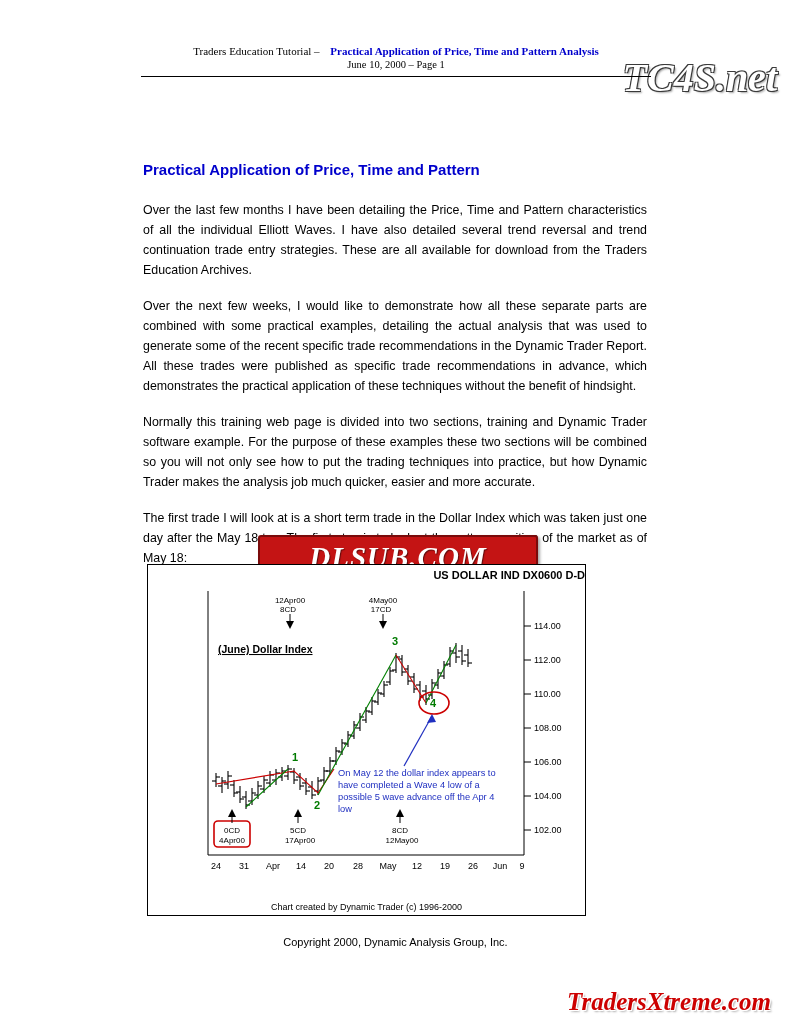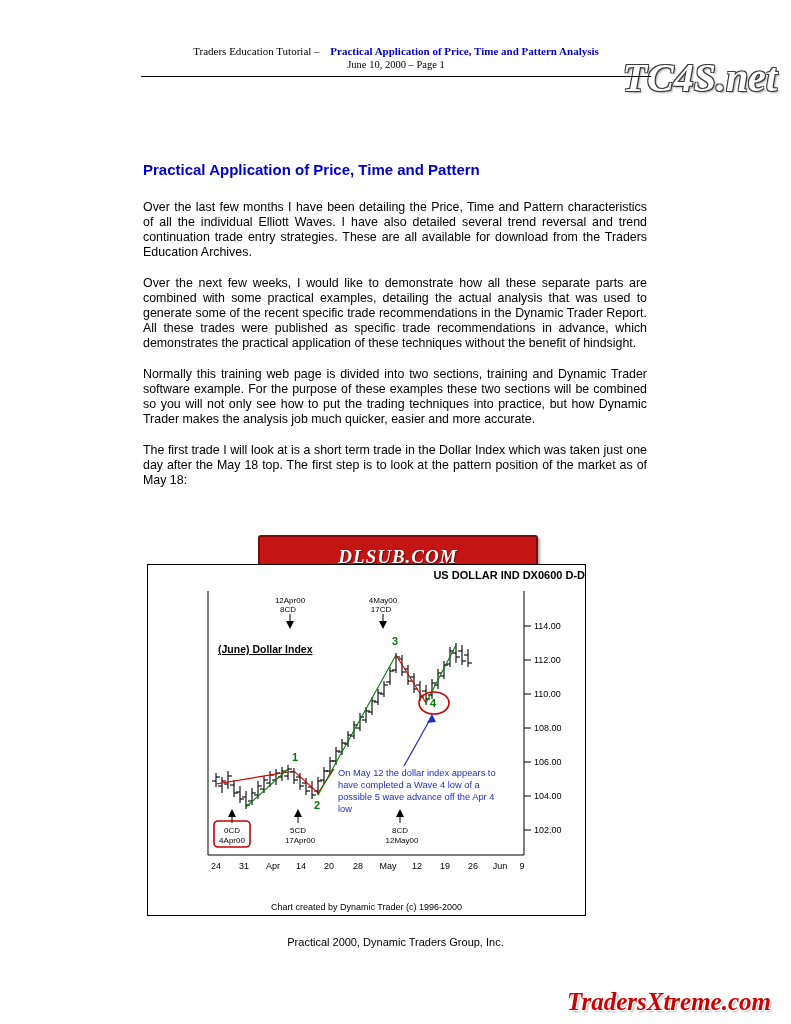--- a/index.html
+++ b/index.html
@@ -95,21 +95,21 @@
   }
 
   
   .body {
     position: absolute;
     left: 143px;
     top: 200px;
     width: 504px;
     font-family: "Liberation Sans", sans-serif;
     font-size: 12.4px;
-    line-height: 15px;
+    line-height: 20px;
     color: #000;
     text-align: justify;
   }
   .body p {
     margin: 0 0 16px 0;
   }
 
   
   .dlsub {
     position: absolute;
@@ -122,21 +122,21 @@
     border-radius: 3px;
     box-shadow: 2px 2px 3px rgba(0,0,0,.35);
     display: flex;
     align-items: center;
     justify-content: center;
   }
   .dlsub span {
     font-family: "Liberation Serif", serif;
     font-weight: bold;
     font-style: italic;
-    font-size: 19px;
+    font-size: 29px;
     color: #ffffff;
     letter-spacing: 1px;
     text-shadow: 1px 1px 1px rgba(0,0,0,.5);
   }
 
   
   .chartbox {
     position: absolute;
     left: 147px;
     top: 564px;
@@ -457,17 +457,17 @@
         <polygon points="252,228 248,236 256,236" fill="#000"></polygon>
         <line x1="252" y1="236" x2="252" y2="242" stroke="#000"></line>
         <text x="252" y="252">8CD</text>
         <text x="254" y="262">12May00</text>
       </g>
     </svg>
 
     <div class="chart-footer">Chart created by Dynamic Trader (c) 1996-2000</div>
   </div>
 
-  <div class="copyright">Practical 2000, Dynamic Traders Group, Inc.</div>
+  <div class="copyright">Copyright 2000, Dynamic Analysis Group, Inc.</div>
 
   <div class="txtreme nosel">TradersXtreme.com</div>
 
 </div>
 
 </body></html>

